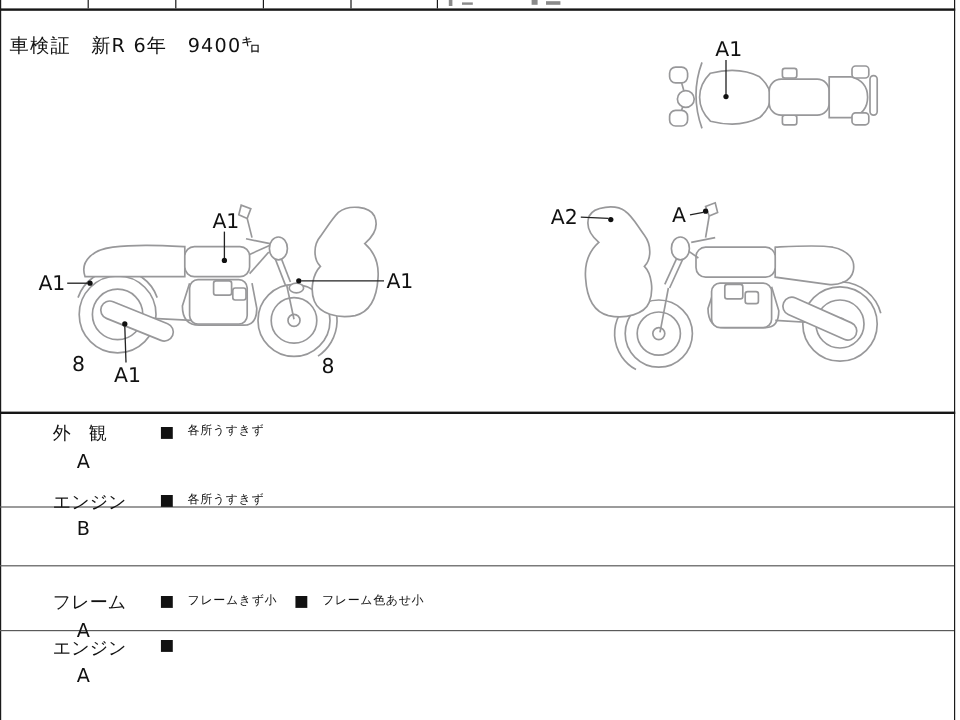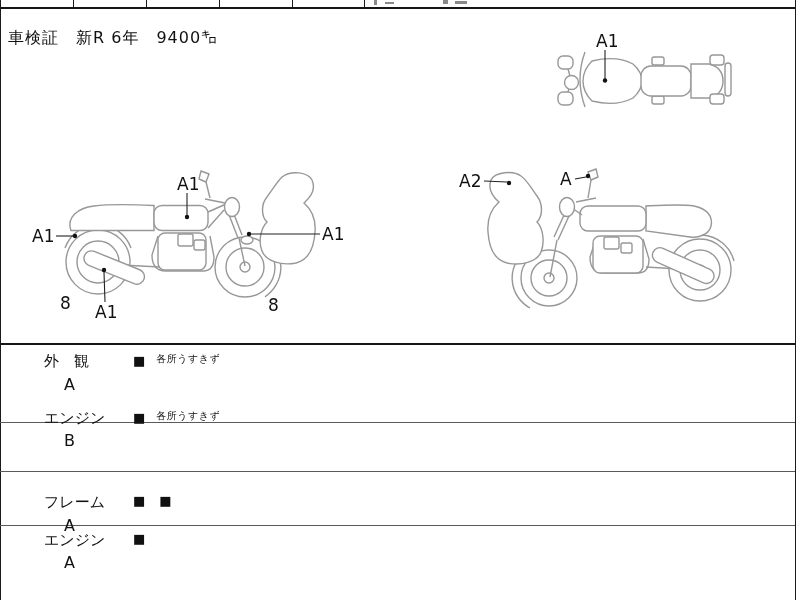--- a/index.html
+++ b/index.html
@@ -196,23 +196,25 @@
           </span>
       </div>
     </div>
 
     <div class="row" style="top:486px;height:54px">
       <div class="section-label" style="top:7px">フレーム</div>
       <div class="grade" style="top:30px">A</div>
       <div class="notes" style="top:7px">
         <span class="note-item">
             <span class="bullet">■</span>
-          </span>
-        <span class="note-item">
-            <span class="bullet">■</span>
+            <span class="note-text">フレームきず小</span>
+          </span>
+        <span class="note-item">
+            <span class="bullet">■</span>
+            <span class="note-text">フレーム色あせ小</span>
           </span>
       </div>
     </div>
 
     <div class="row" style="top:525px;height:75px">
       <div class="section-label" style="top:6px">エンジン</div>
       <div class="grade" style="top:28px">A</div>
       <div class="notes" style="top:6px">
         <span class="note-item">
             <span class="bullet">■</span>

